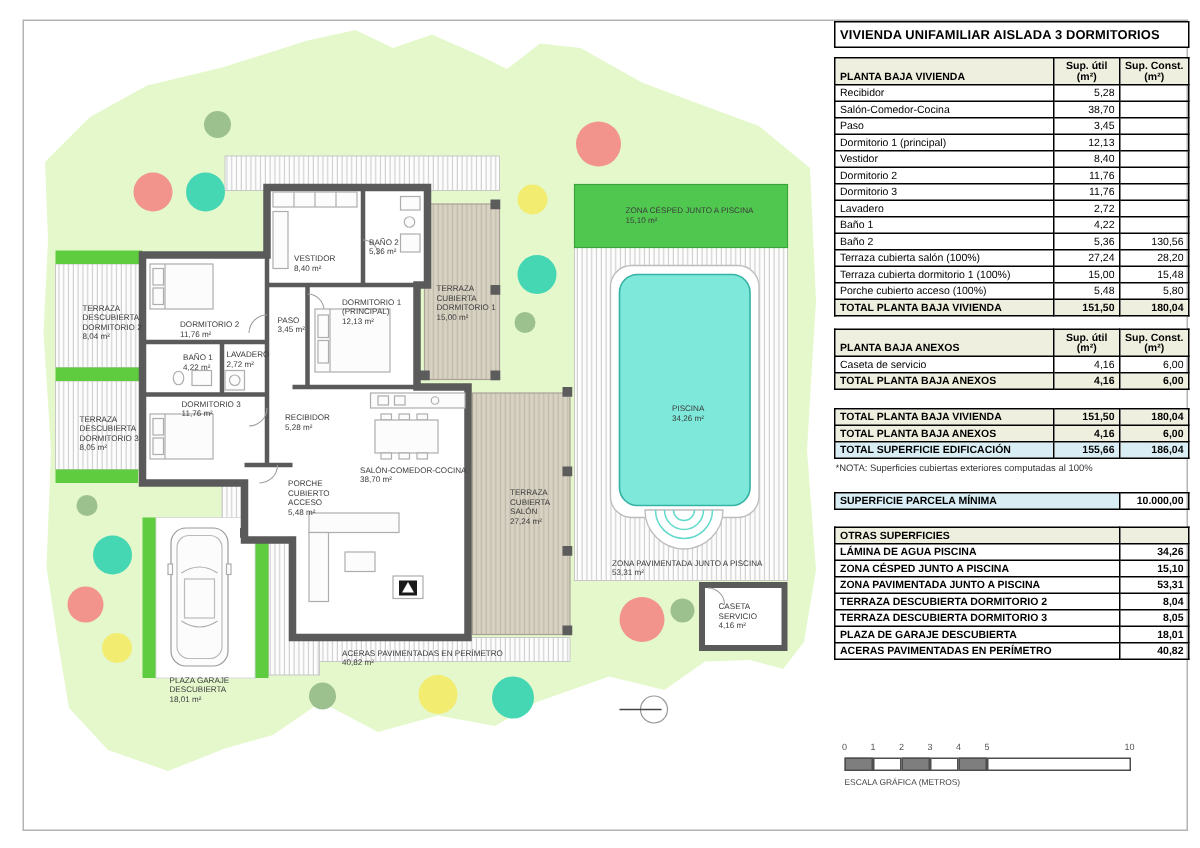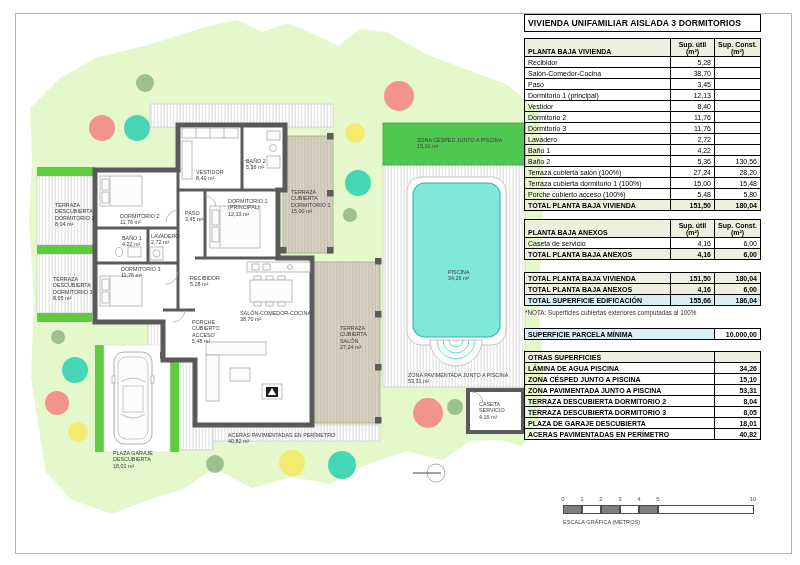--- a/index.html
+++ b/index.html
@@ -3,21 +3,21 @@
 <meta charset="utf-8">
 <style>
   html,body{margin:0;padding:0;background:#fff;}
   .page{position:relative;width:800px;height:565px;background:#fff;overflow:hidden;
         font-family:"Liberation Sans",sans-serif;}
   .frame{position:absolute;left:15px;top:13px;width:775px;height:539px;border:1px solid #B3B3B3;}
   svg.plan{position:absolute;left:0;top:0;width:800px;height:565px;}
   .plan-label{font-family:"Liberation Sans",sans-serif;font-size:5.4px;fill:#3C3C3C;}
 
   
-  .right{position:absolute;left:524px;top:14px;width:237px;font-family:"Liberation Sans",sans-serif;}
+  .right{position:absolute;left:556px;top:14px;width:237px;font-family:"Liberation Sans",sans-serif;}
   .title-box{border:1px solid #000;background:#fff;font-size:8.6px;font-weight:bold;
              padding:3px 3px;margin-bottom:6px;letter-spacing:0.1px;color:#000;}
   table.t{width:100%;border-collapse:collapse;table-layout:fixed;font-size:7px;color:#000;
           border:1.5px solid #000;}
   table.t td,table.t th{border:1px solid #000;padding:1.5px 3px;overflow:hidden;white-space:nowrap;}
   table.t th{background:#EFEFDF;font-weight:bold;text-align:left;white-space:pre-line;
              vertical-align:bottom;border-bottom:1.5px solid #000;}
   table.t th.num{text-align:center;}
   td.numc{text-align:right;}
   tr.total td{background:#EFEFDF;font-weight:bold;}

